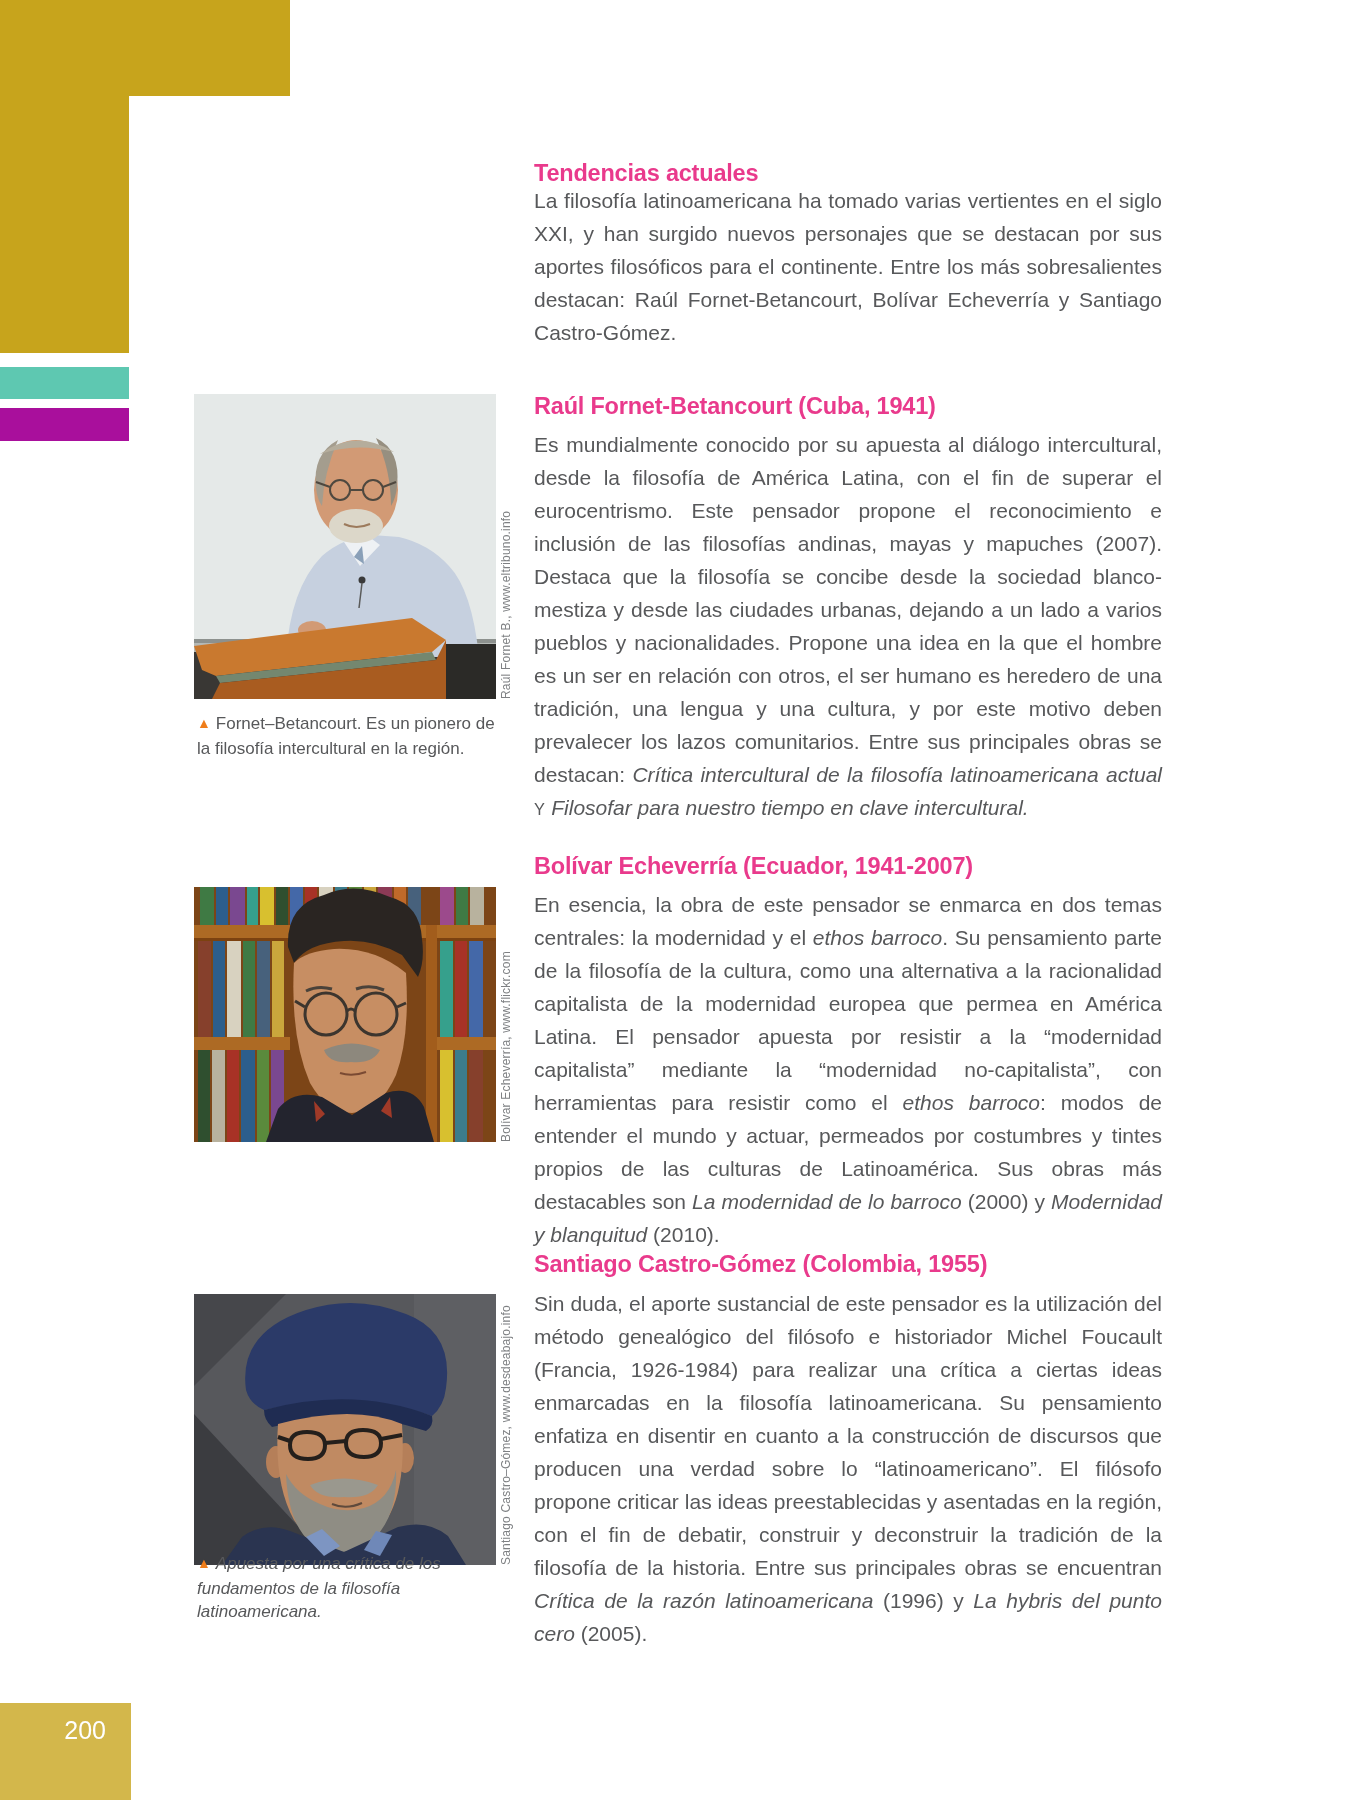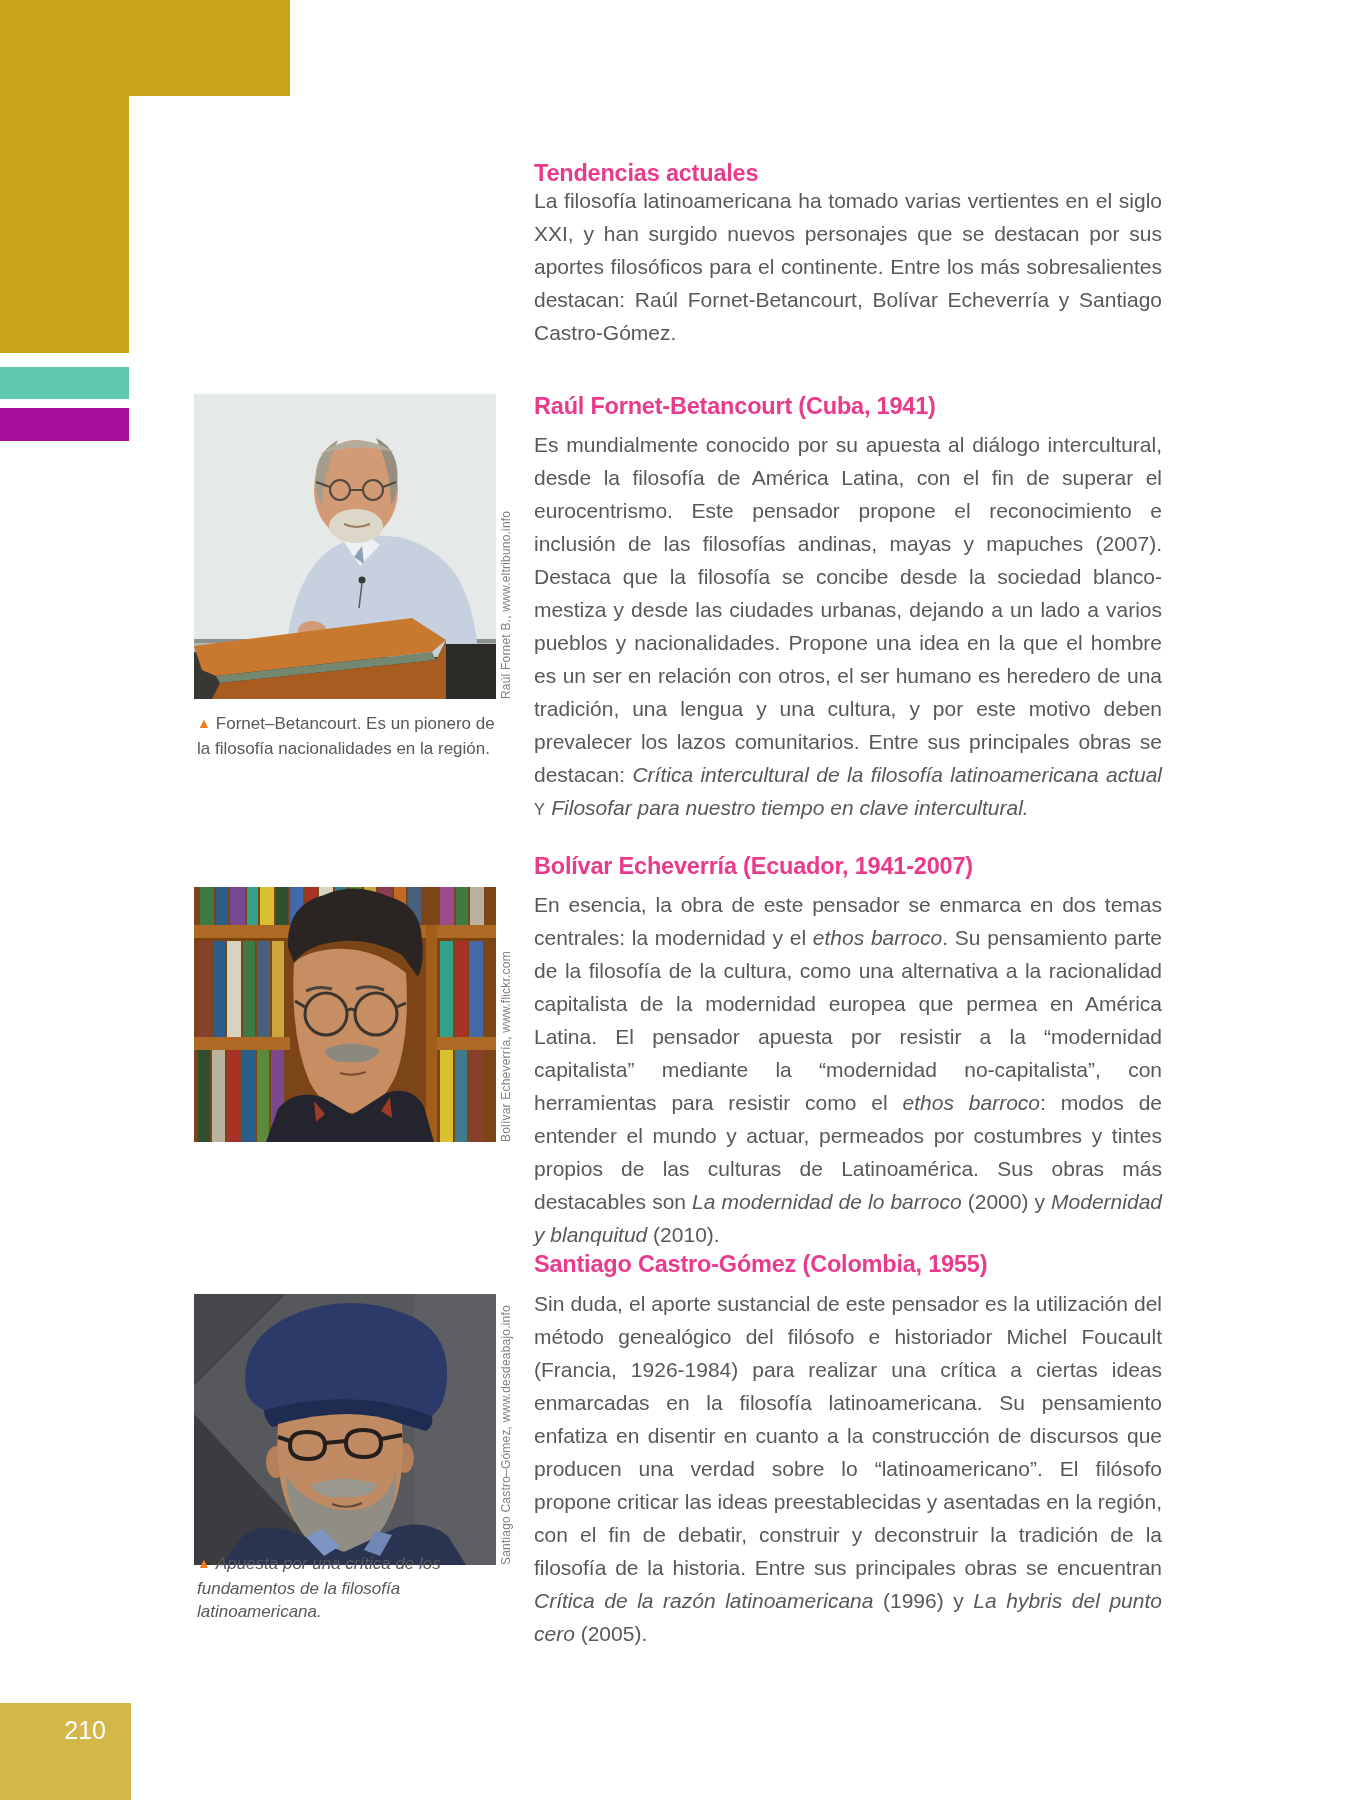--- a/index.html
+++ b/index.html
@@ -64,21 +64,21 @@
 </head>
 <body>
 
 <div id="page">
 
   <div class="abs dec-gold-top"></div>
   <div class="abs dec-gold-col"></div>
   <div class="abs dec-teal"></div>
   <div class="abs dec-magenta"></div>
   <div class="abs dec-gold-bottom">
-    <div class="page-number">210</div>
+    <div class="page-number">200</div>
   </div>
 
   <h2 class="abs col section-heading" style="top:159px;">Tendencias actuales</h2>
   <p class="abs col body-text" style="top:184px;">La filosofía latinoamericana ha tomado varias vertientes en el siglo XXI, y han surgido nuevos personajes que se destacan por sus aportes filosóficos para el continente. Entre los más sobresalientes destacan: Raúl Fornet-Betancourt, Bolívar Echeverría y Santiago Castro-Gómez.</p>
 
   <h2 class="abs col section-heading" style="top:392px;">Raúl Fornet-Betancourt (Cuba, 1941)</h2>
   <p class="abs col body-text" style="top:428px;"><span>Es mundialmente conocido por su apuesta al diálogo intercultural, desde la filosofía de América Latina, con el fin de superar el eurocentrismo. Este pensador propone el reconocimiento e inclusión de las filosofías andinas, mayas y mapuches (2007). Destaca que la filosofía se concibe desde la sociedad blanco-mestiza y desde las ciudades urbanas, dejando a un lado a varios pueblos y nacionalidades. Propone una idea en la que el hombre es un ser en relación con otros, el ser humano es heredero de una tradición, una lengua y una cultura, y por este motivo deben prevalecer los lazos comunitarios. Entre sus principales obras se destacan: </span><span class="it">Crítica intercultural de la filosofía latinoamericana actual</span><span> </span><span class="sc">Y</span><span> </span><span class="it">Filosofar para nuestro tiempo en clave intercultural.</span></p>
 
   <div class="abs photo" style="top:394px;height:305px;">
     <svg width="302" height="305" viewBox="0 0 302 305">
@@ -108,21 +108,21 @@
       <path d="M168 189 L165 214" stroke="#5a5a5a" stroke-width="1.5" fill="none"></path>
       <ellipse cx="118" cy="236" rx="14" ry="9" fill="#d29a75"></ellipse>
       <rect x="252" y="250" width="50" height="55" fill="#2b2a27"></rect>
 
       <path d="M8 276 L0 252 L218 224 L252 246 L238 258 L22 282 Z" fill="#c9792f"></path>
       <path d="M22 282 L238 258 L242 266 L26 289 Z" fill="#74876f"></path>
       <path d="M26 289 L242 266 L252 246 L252 305 L18 305 Z" fill="#a95c20"></path>
     </svg>
   </div>
   <div class="abs credit" style="top:394px;height:305px;">Raúl Fornet B., www.eltribuno.info</div>
-  <div class="abs caption" style="top:712px;"><span class="tri">▲</span><span>Fornet–Betancourt. Es un pionero de la filosofía nacionalidades en la región.</span></div>
+  <div class="abs caption" style="top:712px;"><span class="tri">▲</span><span>Fornet–Betancourt. Es un pionero de la filosofía intercultural en la región.</span></div>
 
   <h2 class="abs col section-heading" style="top:852px;">Bolívar Echeverría (Ecuador, 1941-2007)</h2>
   <p class="abs col body-text" style="top:888px;"><span>En esencia, la obra de este pensador se enmarca en dos temas centrales: la modernidad y el </span><span class="it">ethos barroco</span><span>. Su pensamiento parte de la filosofía de la cultura, como una alternativa a la racionalidad capitalista de la modernidad europea que permea en América Latina. El pensador apuesta por resistir a la “modernidad capitalista” mediante la “modernidad no-capitalista”, con herramientas para resistir como el </span><span class="it">ethos barroco</span><span>: modos de entender el mundo y actuar, permeados por costumbres y tintes propios de las culturas de Latinoamérica. Sus obras más destacables son </span><span class="it">La modernidad de lo barroco</span><span> (2000) y </span><span class="it">Modernidad y blanquitud</span><span> (2010).</span></p>
 
   <div class="abs photo" style="top:887px;height:255px;">
     <svg width="302" height="255" viewBox="0 0 302 255">
       <rect width="302" height="255" fill="#7c4517"></rect>
 
       <g>
         <rect x="6" y="0" width="14" height="38" fill="#3f7a44"></rect>

